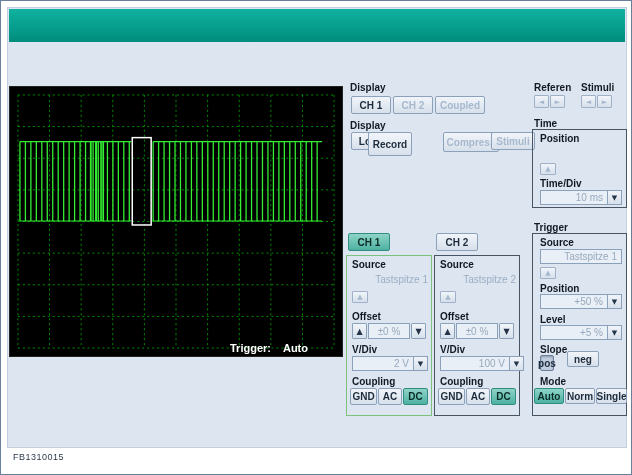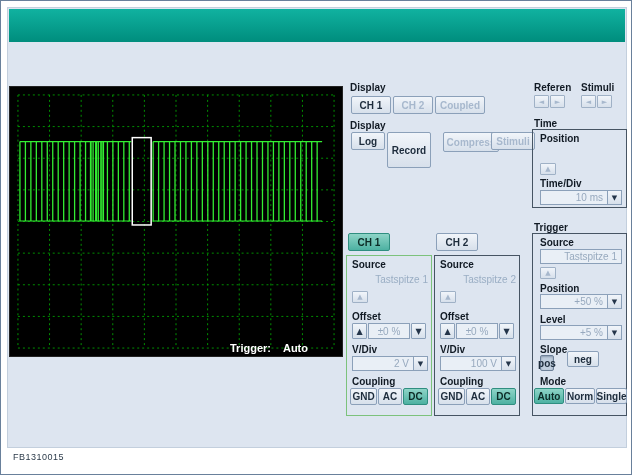--- a/index.html
+++ b/index.html
@@ -126,21 +126,21 @@
       </div>
     </div>
 
     <div class="lbl" style="left:342px;top:74px">Display</div>
     <div class="btn" style="left:343px;top:88px;width:40px;height:18px">CH 1</div>
     <div class="btn dis" style="left:385px;top:88px;width:40px;height:18px">CH 2</div>
     <div class="btn dis" style="left:427px;top:88px;width:50px;height:18px">Coupled</div>
 
     <div class="lbl" style="left:342px;top:112px">Display</div>
     <div class="btn" style="left:343px;top:124px;width:34px;height:18px">Log</div>
-    <div class="btn" style="left:379px;top:124px;width:44px;height:36px">Record</div>
+    <div class="btn" style="left:360px;top:124px;width:44px;height:24px">Record</div>
     <div class="btn dis" style="left:435px;top:124px;width:56px;height:20px">Compress</div>
     <div class="btn dis" style="left:483px;top:124px;width:44px;height:18px">Stimuli</div>
 
     <div class="lbl" style="left:526px;top:74px">Referen</div>
     <div class="lbl" style="left:573px;top:74px">Stimuli</div>
     <div class="spin" style="left:526px;top:87px;width:15px;height:13px">
         <span>◄</span>
       </div>
     <div class="spin" style="left:542px;top:87px;width:15px;height:13px">
         <span>►</span>
@@ -223,21 +223,21 @@
       </div>
     <div class="lbl" style="left:432px;top:303px">Offset</div>
     <div class="spin en" style="left:432px;top:315px;width:15px;height:16px">
         <span>▲</span>
       </div>
     <div class="input center" style="left:448px;top:315px;width:42px;height:16px">±0 %</div>
     <div class="spin en" style="left:491px;top:315px;width:15px;height:16px">
         <span>▼</span>
       </div>
     <div class="lbl" style="left:432px;top:336px">V/Div</div>
-    <div class="combo" style="left:432px;top:348px;width:76px;height:15px">
+    <div class="combo" style="left:432px;top:348px;width:84px;height:15px">
       <div class="cval">100 V</div>
       <div class="carr">▼</div>
     </div>
     <div class="lbl" style="left:432px;top:368px">Coupling</div>
     <div class="btn" style="left:430px;top:380px;width:27px;height:17px">GND</div>
     <div class="btn" style="left:458px;top:380px;width:24px;height:17px">AC</div>
     <div class="btn teal" style="left:483px;top:380px;width:25px;height:17px">DC</div>
   </div>
 
   <div class="code">FB1310015</div>

